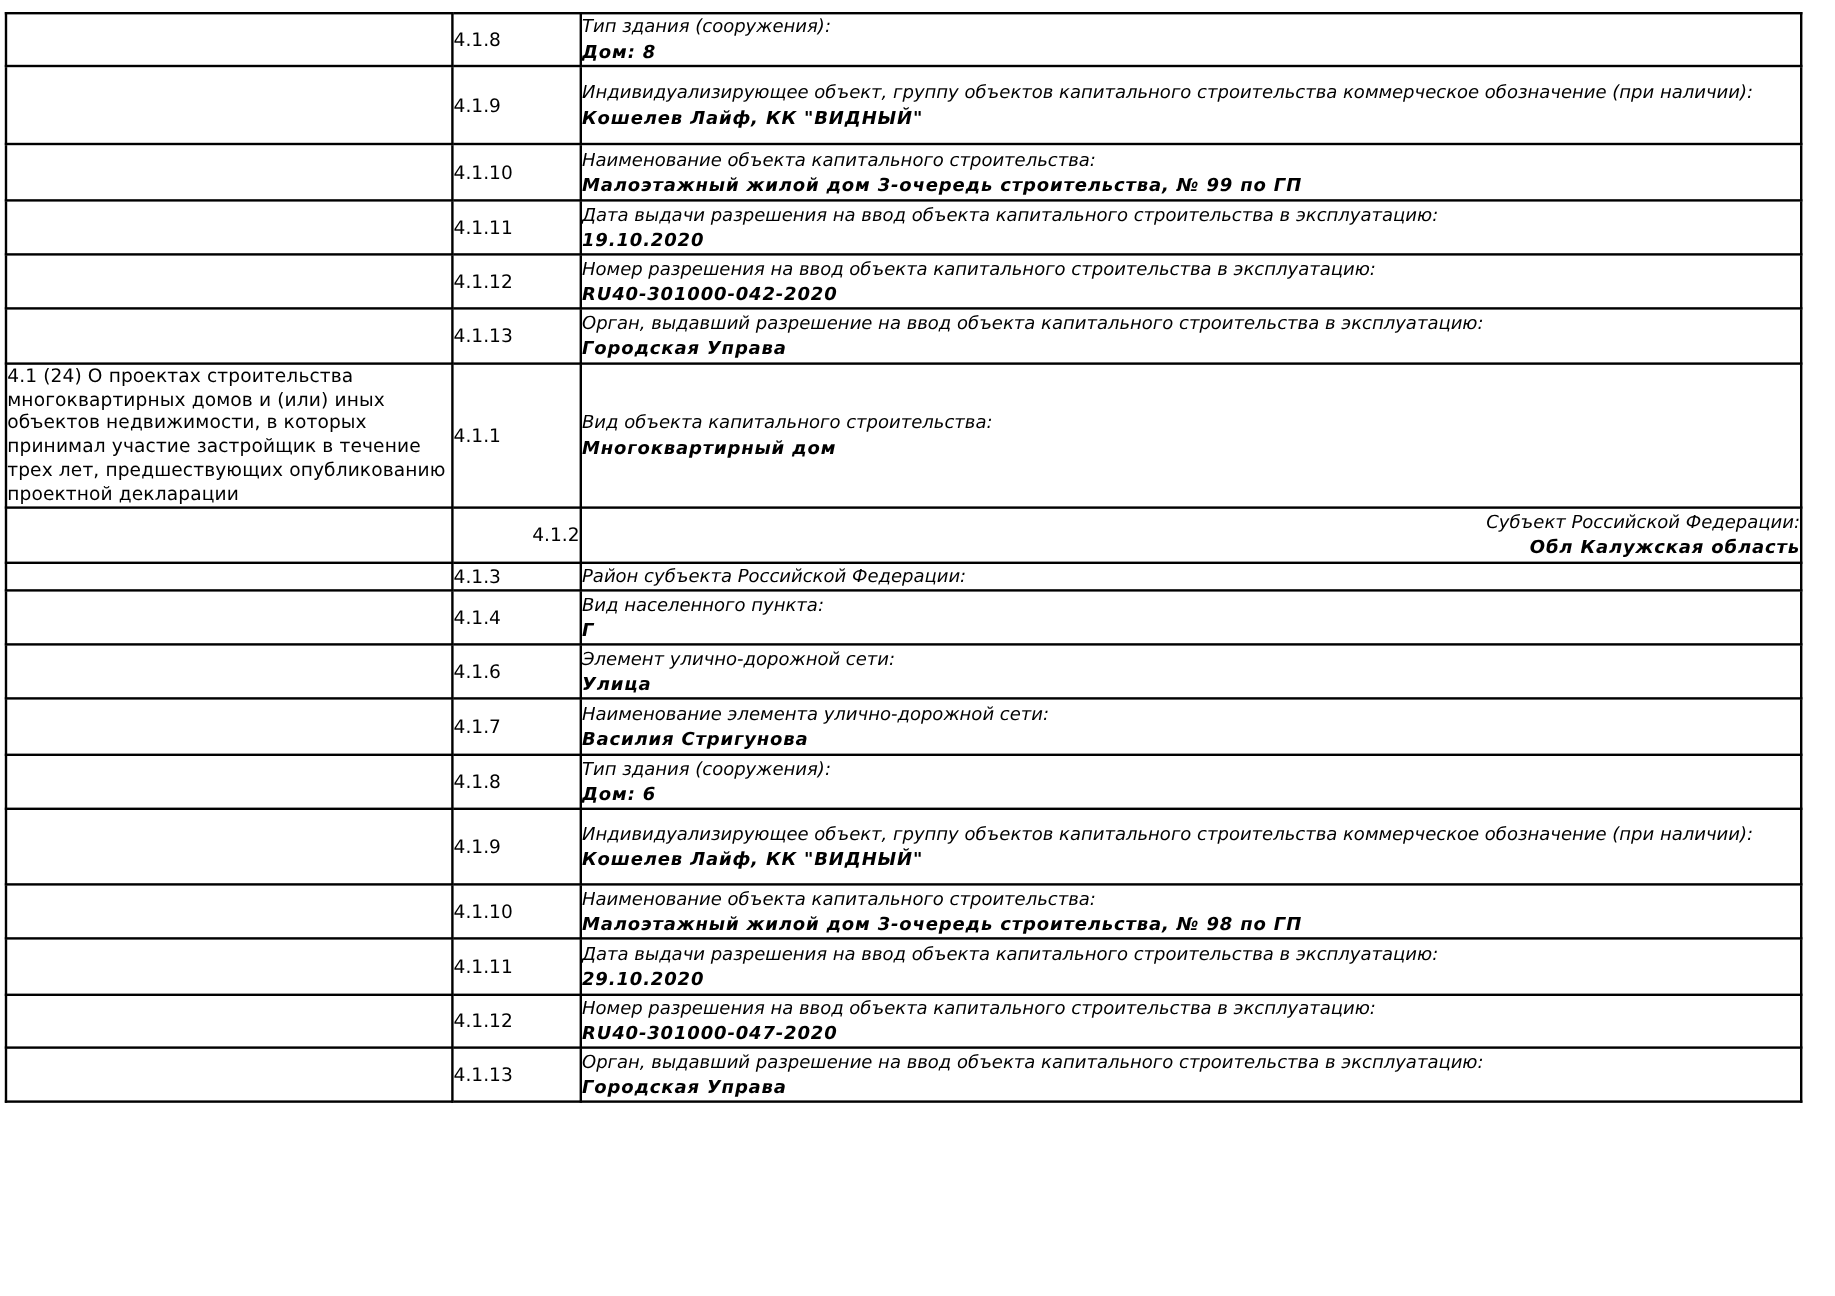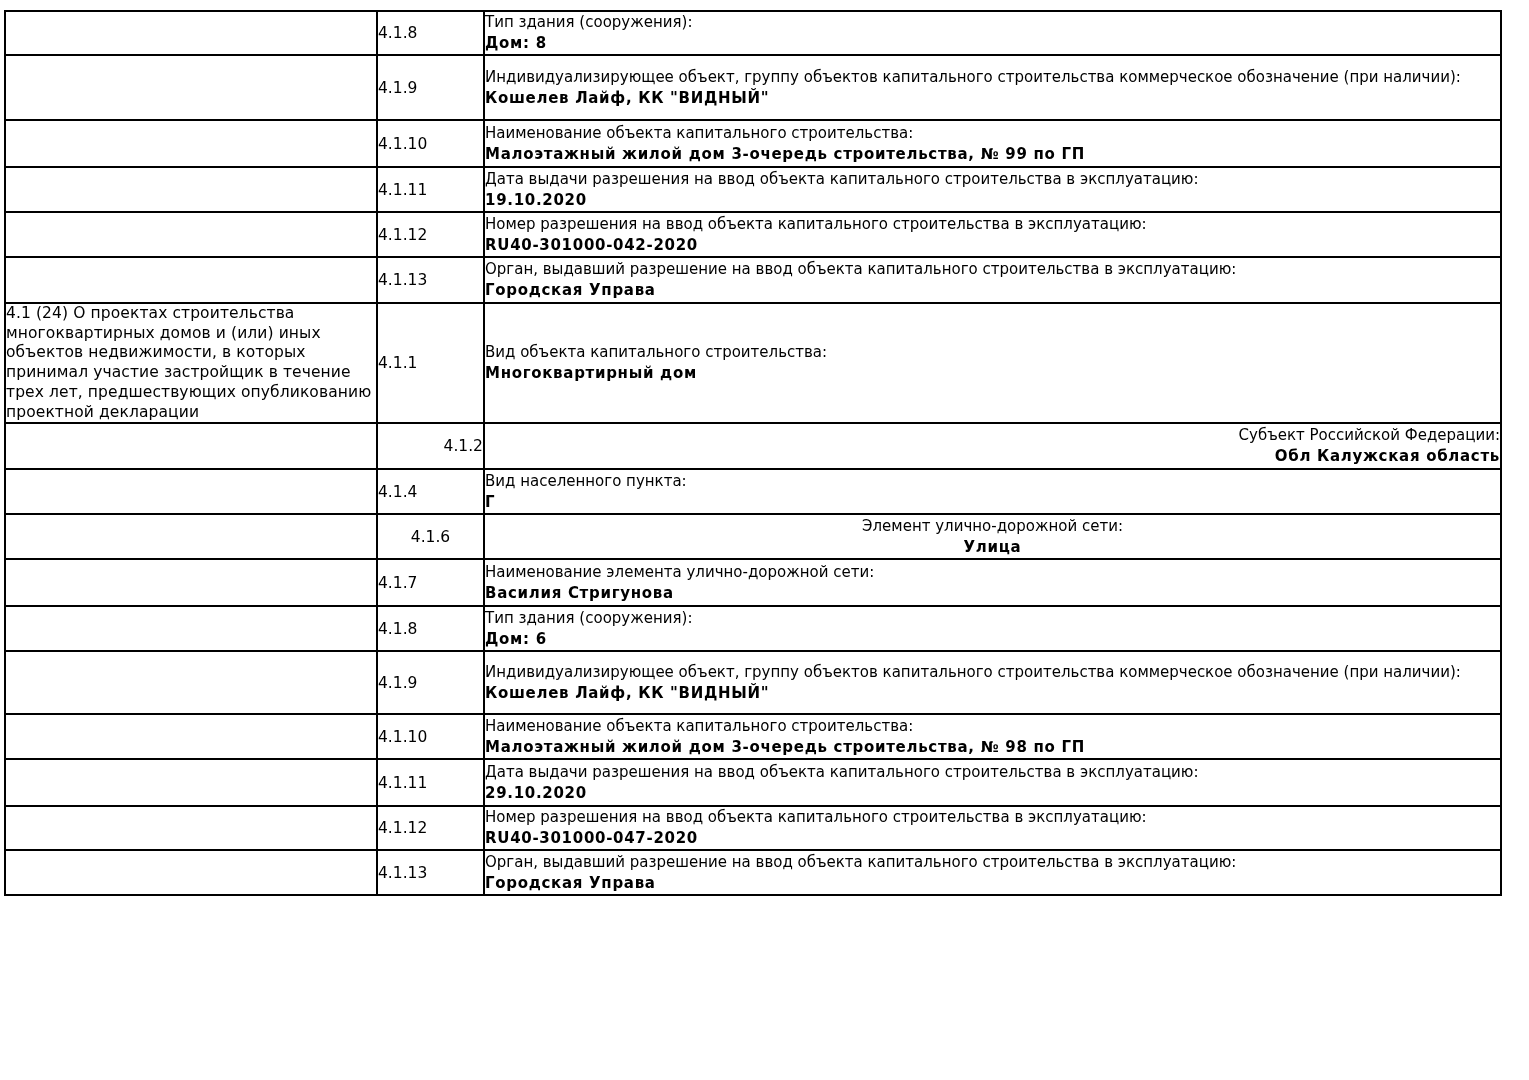--- a/index.html
+++ b/index.html
@@ -38,20 +38,21 @@
     letter-spacing: 0.1px;
   }
   td.c-num {
     vertical-align: middle;
     padding: 0 2px 0 3px;
     font-size: 15.5px;
   }
   td.c-content {
     vertical-align: middle;
     padding: 1px 4px 1px 4px;
+    font-style: italic;
   }
   .label {
     font-size: 15px;
     line-height: 21px;
   }
   .value {
     font-size: 15px;
     line-height: 21px;
     font-weight: bold;
     letter-spacing: 0.7px;
@@ -156,33 +157,45 @@
       <div class="section-text"></div>
     </td>
     <td class="c-num">
       <span>4.1.2</span>
     </td>
     <td class="c-content">
       <div class="label">Субъект Российской Федерации:</div>
       <div class="value">Обл Калужская область</div>
     </td>
   </tr>
+      <tr style="height: 23px;">
+    <td class="c-section">
+      <div class="section-text"></div>
+    </td>
+    <td class="c-num">
+      <span>4.1.3</span>
+    </td>
+    <td class="c-content">
+      <div class="label">Район субъекта Российской Федерации:</div>
+
+    </td>
+  </tr>
       <tr style="height: 45px; padding-left: 17px;">
     <td class="c-section">
       <div class="section-text"></div>
     </td>
     <td class="c-num">
       <span>4.1.4</span>
     </td>
     <td class="c-content">
       <div class="label">Вид населенного пункта:</div>
       <div class="value">Г</div>
     </td>
   </tr>
-      <tr style="height: 45px; text-align: center;">
+      <tr style="height: 45px;">
     <td class="c-section">
       <div class="section-text"></div>
     </td>
     <td class="c-num">
       <span>4.1.6</span>
     </td>
     <td class="c-content">
       <div class="label">Элемент улично-дорожной сети:</div>
       <div class="value">Улица</div>
     </td>

